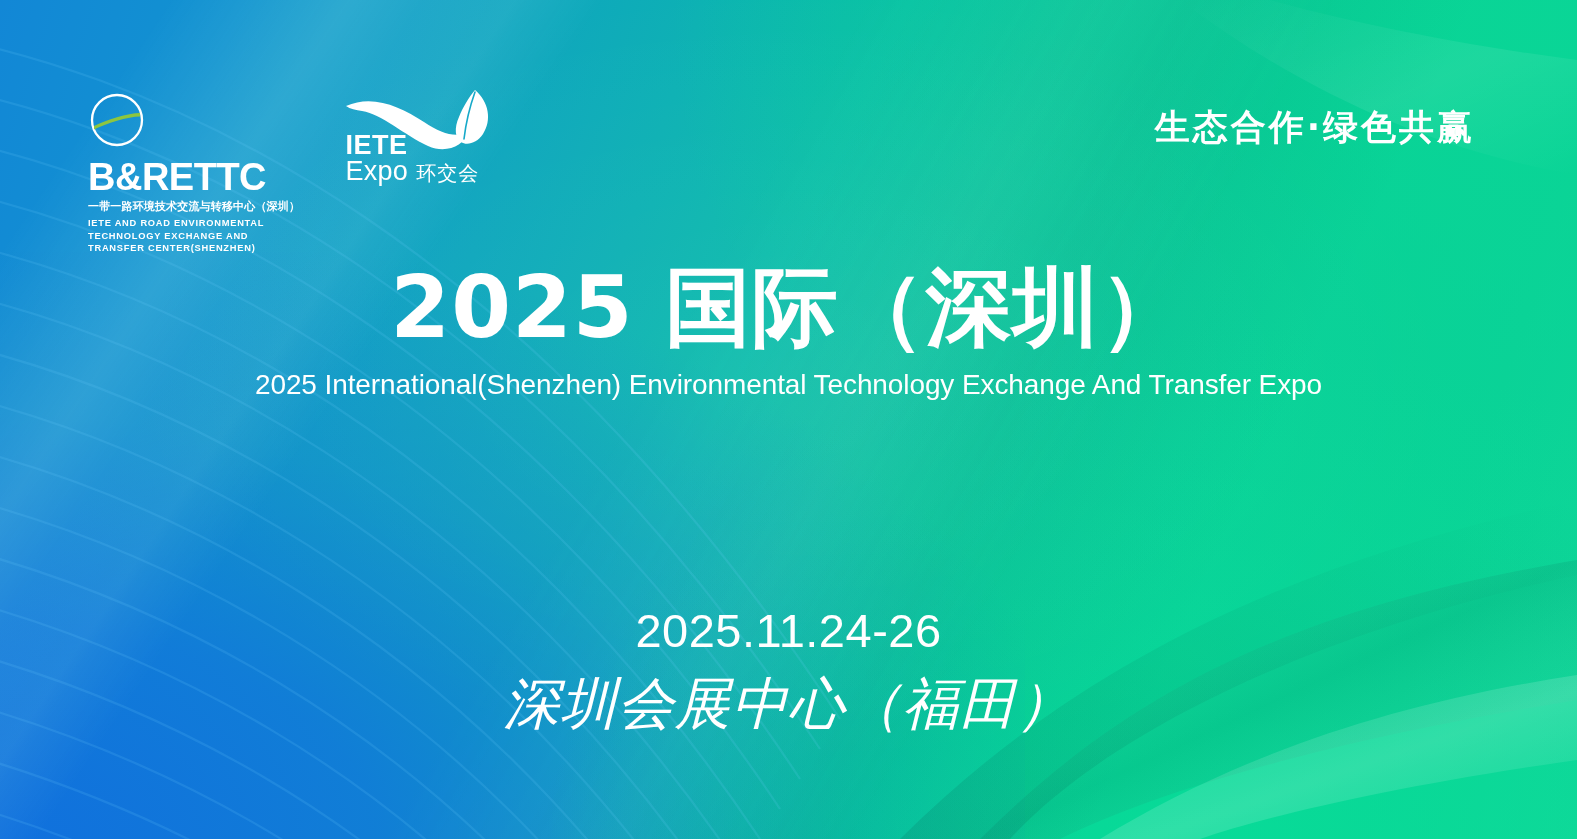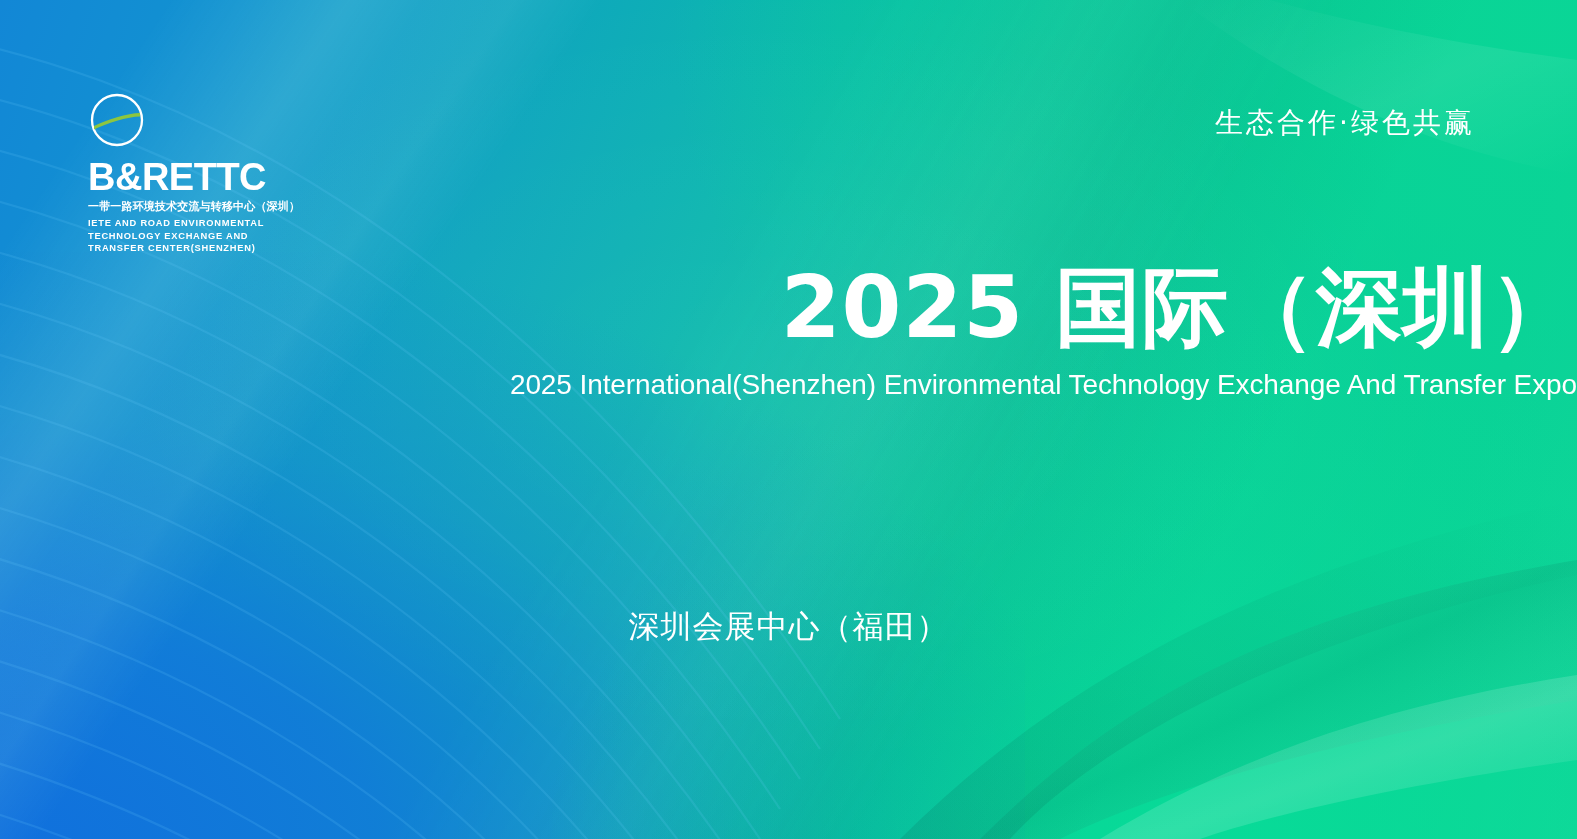--- a/index.html
+++ b/index.html
@@ -246,35 +246,35 @@
     letter-spacing: 1px;
     line-height: 1;
     font-family: "DejaVu Sans", sans-serif;
   }
 
   
   .tagline {
     position: absolute;
     right: 102px;
     top: 104px;
-    font-size: 28px;
+    font-size: 35px;
     color: #ffffff;
     letter-spacing: 3px;
     white-space: nowrap;
     font-family: "DejaVu Sans", sans-serif;
-    font-weight: 400;
+    font-weight: 700;
   }
 
   
   .title-block {
     position: absolute;
     left: 0;
     right: 0;
     top: 262px;
-    text-align: right;
+    text-align: center;
   }
   .title-line1 {
     font-size: 86px;
     font-weight: 700;
     color: #ffffff;
     letter-spacing: 1px;
     line-height: 1.06;
     white-space: nowrap;
     font-family: "DejaVu Sans", sans-serif;
   }
@@ -310,27 +310,28 @@
   }
   .meta-date {
     font-size: 47px;
     font-weight: 400;
     color: #ffffff;
     letter-spacing: 0.5px;
     line-height: 1.16;
     font-family: "Liberation Sans", sans-serif;
   }
   .meta-venue {
-    font-size: 31px;
+    font-size: 56px;
     font-weight: 400;
     color: #ffffff;
     letter-spacing: 1px;
     line-height: 1.18;
-    margin-top: 4px;
-    font-family: "DejaVu Sans", sans-serif;
+    margin-top: 12px;
+    font-family: "DejaVu Sans", sans-serif;
+    font-style: italic;
   }
 </style>
 </head>
 <body>
 
 <div class="banner">
 
   <div class="bg-base"></div>
   <div class="bg-corner-blue"></div>
   <div class="bg-corner-green"></div>
@@ -407,28 +408,43 @@
             <path d="M 6 35 C 18 29 40 22 52 22 C 52 25.6 52 25.6 52 25.6 C 40 25.6 18 32.8 6 38.6 Z" fill="#8DC63F"></path>
           </svg>
         </span>
         <div class="brettc-text">
           <div class="brettc-word">B&amp;RETTC</div>
           <div class="brettc-cn">一带一路环境技术交流与转移中心（深圳）</div>
           <div class="brettc-en">IETE AND ROAD ENVIRONMENTAL TECHNOLOGY EXCHANGE AND TRANSFER CENTER(SHENZHEN)</div>
         </div>
       </div>
 
+      <div class="logo-iete">
+        <span class="iete-swoosh">
+          <svg viewBox="0 0 160 76" aria-hidden="true">
+            <path d="M 4 22 C 30 10 58 22 82 38 C 100 50 114 54 126 48 C 122 62 104 70 86 62 C 62 51 40 30 20 27 C 14 26 8 25 4 22 Z" fill="#ffffff"></path>
+            <path d="M 133 6 C 147 18 150 36 141 50 C 135 59 125 62 119 58 C 113 54 112 44 117 33 C 121 23 127 13 133 6 Z" fill="#ffffff"></path>
+            <path d="M 133 8 C 128 22 124 38 122 55" fill="none" stroke="#16a9c9" stroke-width="1.6" stroke-linecap="round"></path>
+          </svg>
+        </span>
+        <div class="iete-word">IETE</div>
+        <div class="iete-sub">
+          <span class="iete-expo">Expo</span>
+          <span class="iete-cn">环交会</span>
+        </div>
+      </div>
 
     </div>
 
     <div class="tagline">生态合作·绿色共赢</div>
 
     <div class="title-block">
       <div class="title-line1">2025 国际（深圳）</div>
       <div class="title-en">2025 International(Shenzhen) Environmental Technology Exchange And Transfer Expo</div>
     </div>
 
     <div class="meta-block">
+      <div class="meta-date">2025.11.24-26</div>
       <div class="meta-venue">深圳会展中心（福田）</div>
     </div>
 
   </div>
 </div>
 
 </body></html>

